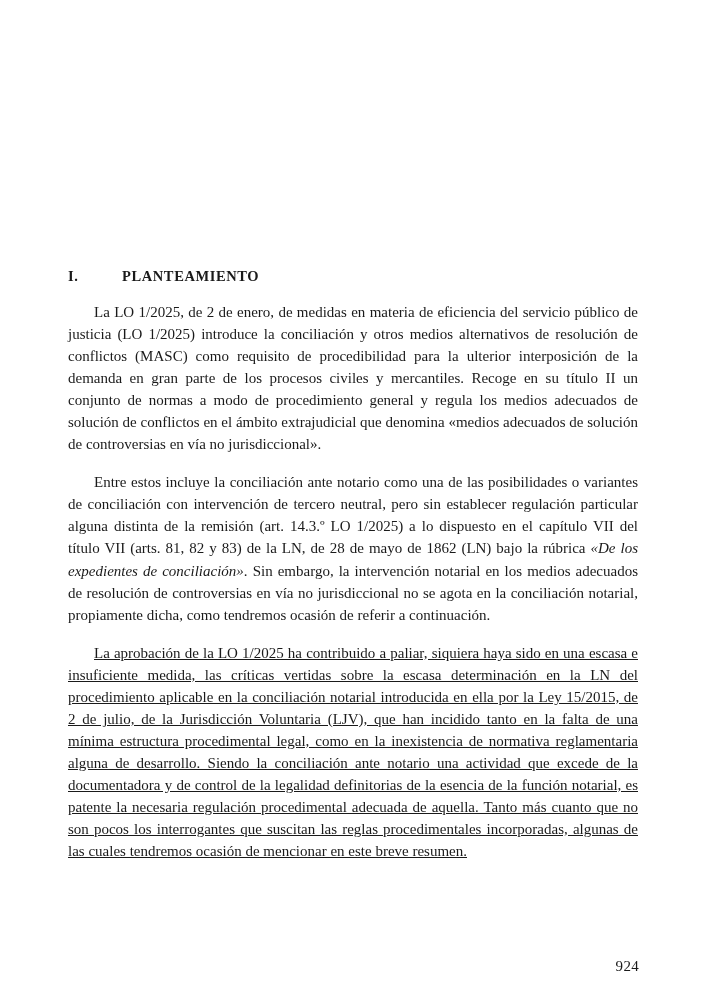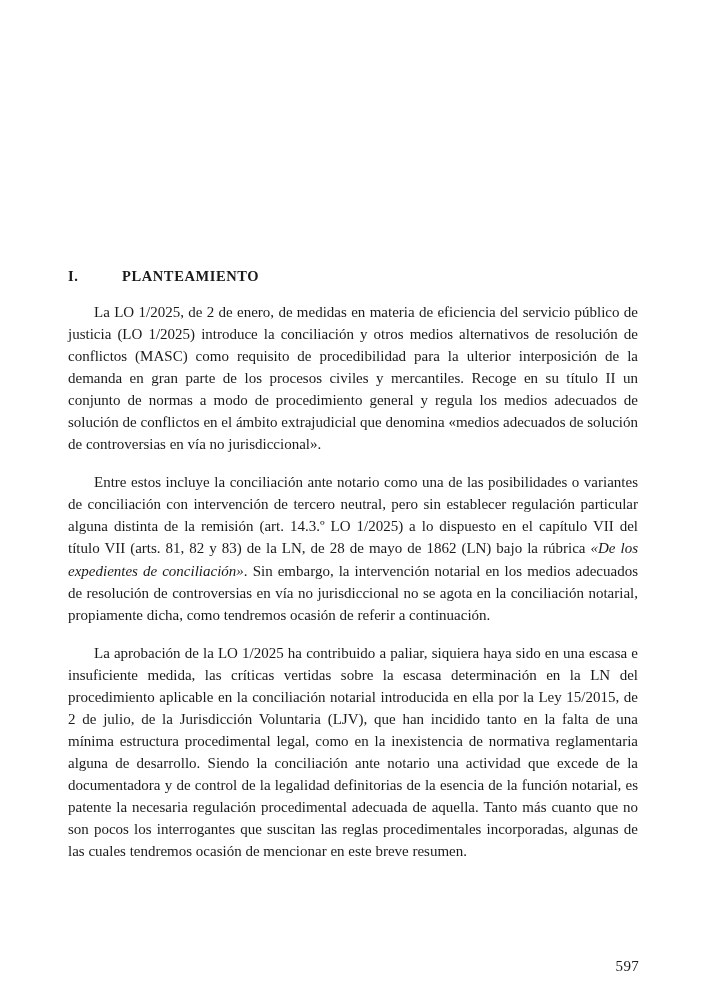--- a/index.html
+++ b/index.html
@@ -46,20 +46,21 @@
   p.body-par {
     margin: 0 0 16px 0;
     font-size: 15px;
     line-height: 1.47;
     text-align: justify;
     text-indent: 26px;
     hyphens: manual;
   }
   p.body-par:last-of-type {
     margin-bottom: 4px;
+    text-decoration: underline;
   }
   .ital {
     font-style: italic;
   }
   .folio {
     position: absolute;
     right: 68px;
     top: 958px;
     font-size: 15px;
     font-family: "Liberation Serif", serif;
@@ -79,15 +80,15 @@
     </h1>
 
     <div id="paragraph-list">
         <p class="body-par"><span>La LO 1/2025, de 2 de enero, de medidas en materia de eficiencia del servicio público de justicia (LO 1/2025) introduce la conciliación y otros medios alternativos de resolución de conflictos (MASC) como requisito de procedibilidad para la ulterior interposición de la demanda en gran parte de los procesos civiles y mercantiles. Recoge en su título II un conjunto de normas a modo de procedimiento general y regula los medios adecuados de solución de conflictos en el ámbito extrajudicial que denomina «medios adecuados de solución de controversias en vía no jurisdiccional».</span></p>
         <p class="body-par"><span>Entre estos incluye la conciliación ante notario como una de las posibilidades o variantes de conciliación con intervención de tercero neutral, pero sin establecer regulación particular alguna distinta de la remisión (art. 14.3.º LO 1/2025) a lo dispuesto en el capítulo VII del título VII (arts. 81, 82 y 83) de la LN, de 28 de mayo de 1862 (LN) bajo la rúbrica </span><span class="ital">«De los expedientes de conciliación»</span><span>. Sin embargo, la intervención notarial en los medios adecuados de resolución de controversias en vía no jurisdiccional no se agota en la conciliación notarial, propiamente dicha, como tendremos ocasión de referir a continuación.</span></p>
         <p class="body-par"><span>La aprobación de la LO 1/2025 ha contribuido a paliar, siquiera haya sido en una escasa e insuficiente medida, las críticas vertidas sobre la escasa determinación en la LN del procedimiento aplicable en la conciliación notarial introducida en ella por la Ley 15/2015, de 2 de julio, de la Jurisdicción Voluntaria (LJV), que han incidido tanto en la falta de una mínima estructura procedimental legal, como en la inexistencia de normativa reglamentaria alguna de desarrollo. Siendo la conciliación ante notario una actividad que excede de la documentadora y de control de la legalidad definitorias de la esencia de la función notarial, es patente la necesaria regulación procedimental adecuada de aquella. Tanto más cuanto que no son pocos los interrogantes que suscitan las reglas procedimentales incorporadas, algunas de las cuales tendremos ocasión de mencionar en este breve resumen.</span></p>
       </div>
 
   </div>
 
-  <div class="folio">597</div>
+  <div class="folio">924</div>
 
 </div>
 
 </body></html>

